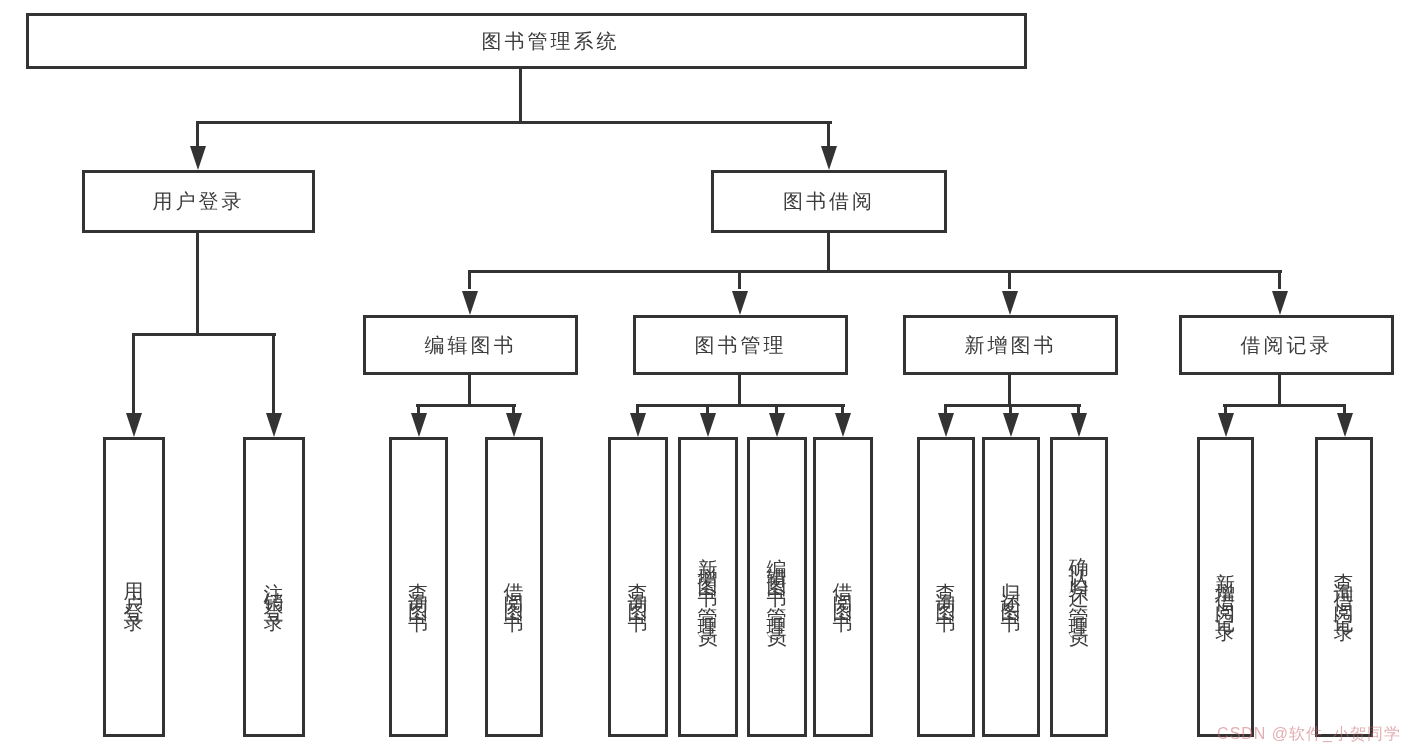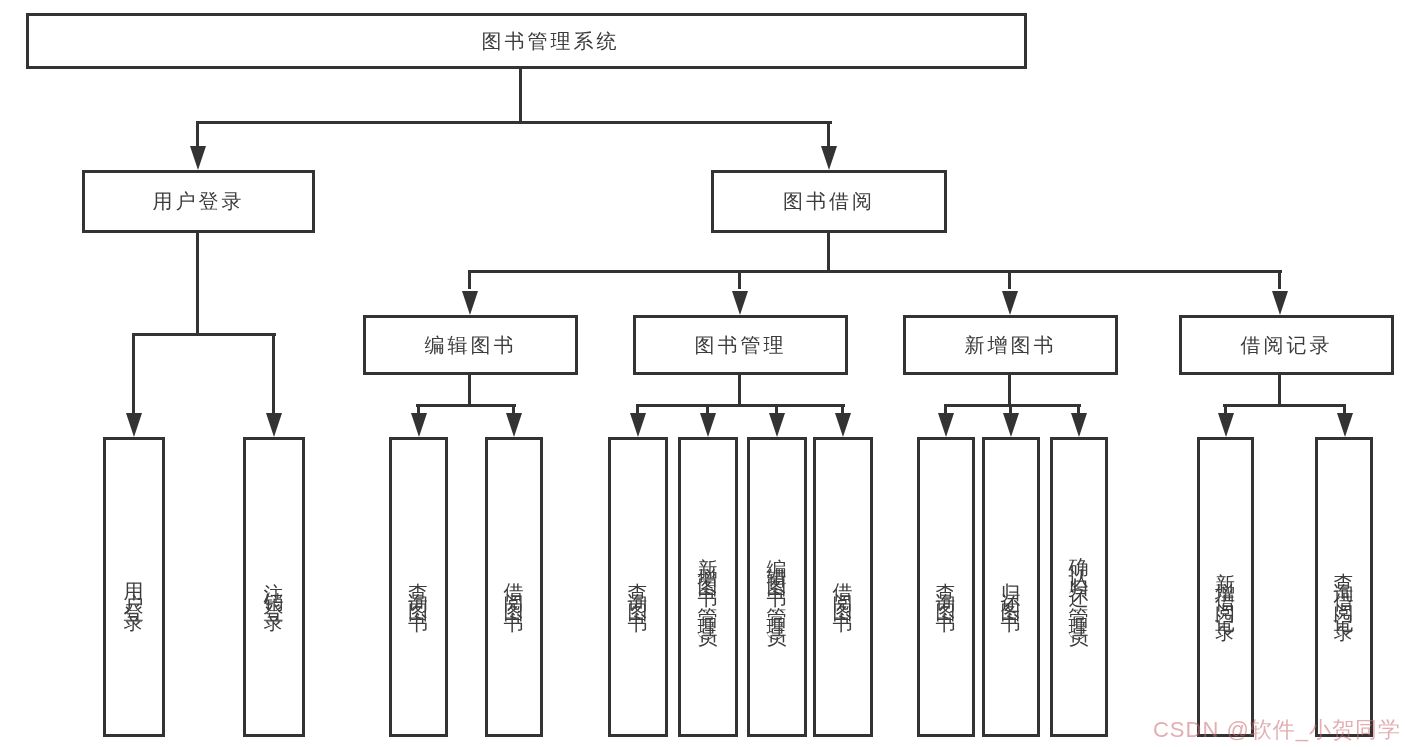--- a/index.html
+++ b/index.html
@@ -38,21 +38,21 @@
     position: absolute;
     width: 0; height: 0;
     border-left: 8px solid transparent;
     border-right: 8px solid transparent;
     border-top: 24px solid #333333;
   }
   .watermark {
     position: absolute;
     right: 4px;
     bottom: 2px;
-    font-size: 22px;
+    font-size: 16px;
     letter-spacing: 1px;
     color: rgba(203, 108, 115, 0.55);
     white-space: nowrap;
   }
 </style>
 </head>
 <body>
 
 <div class="stage">
 

